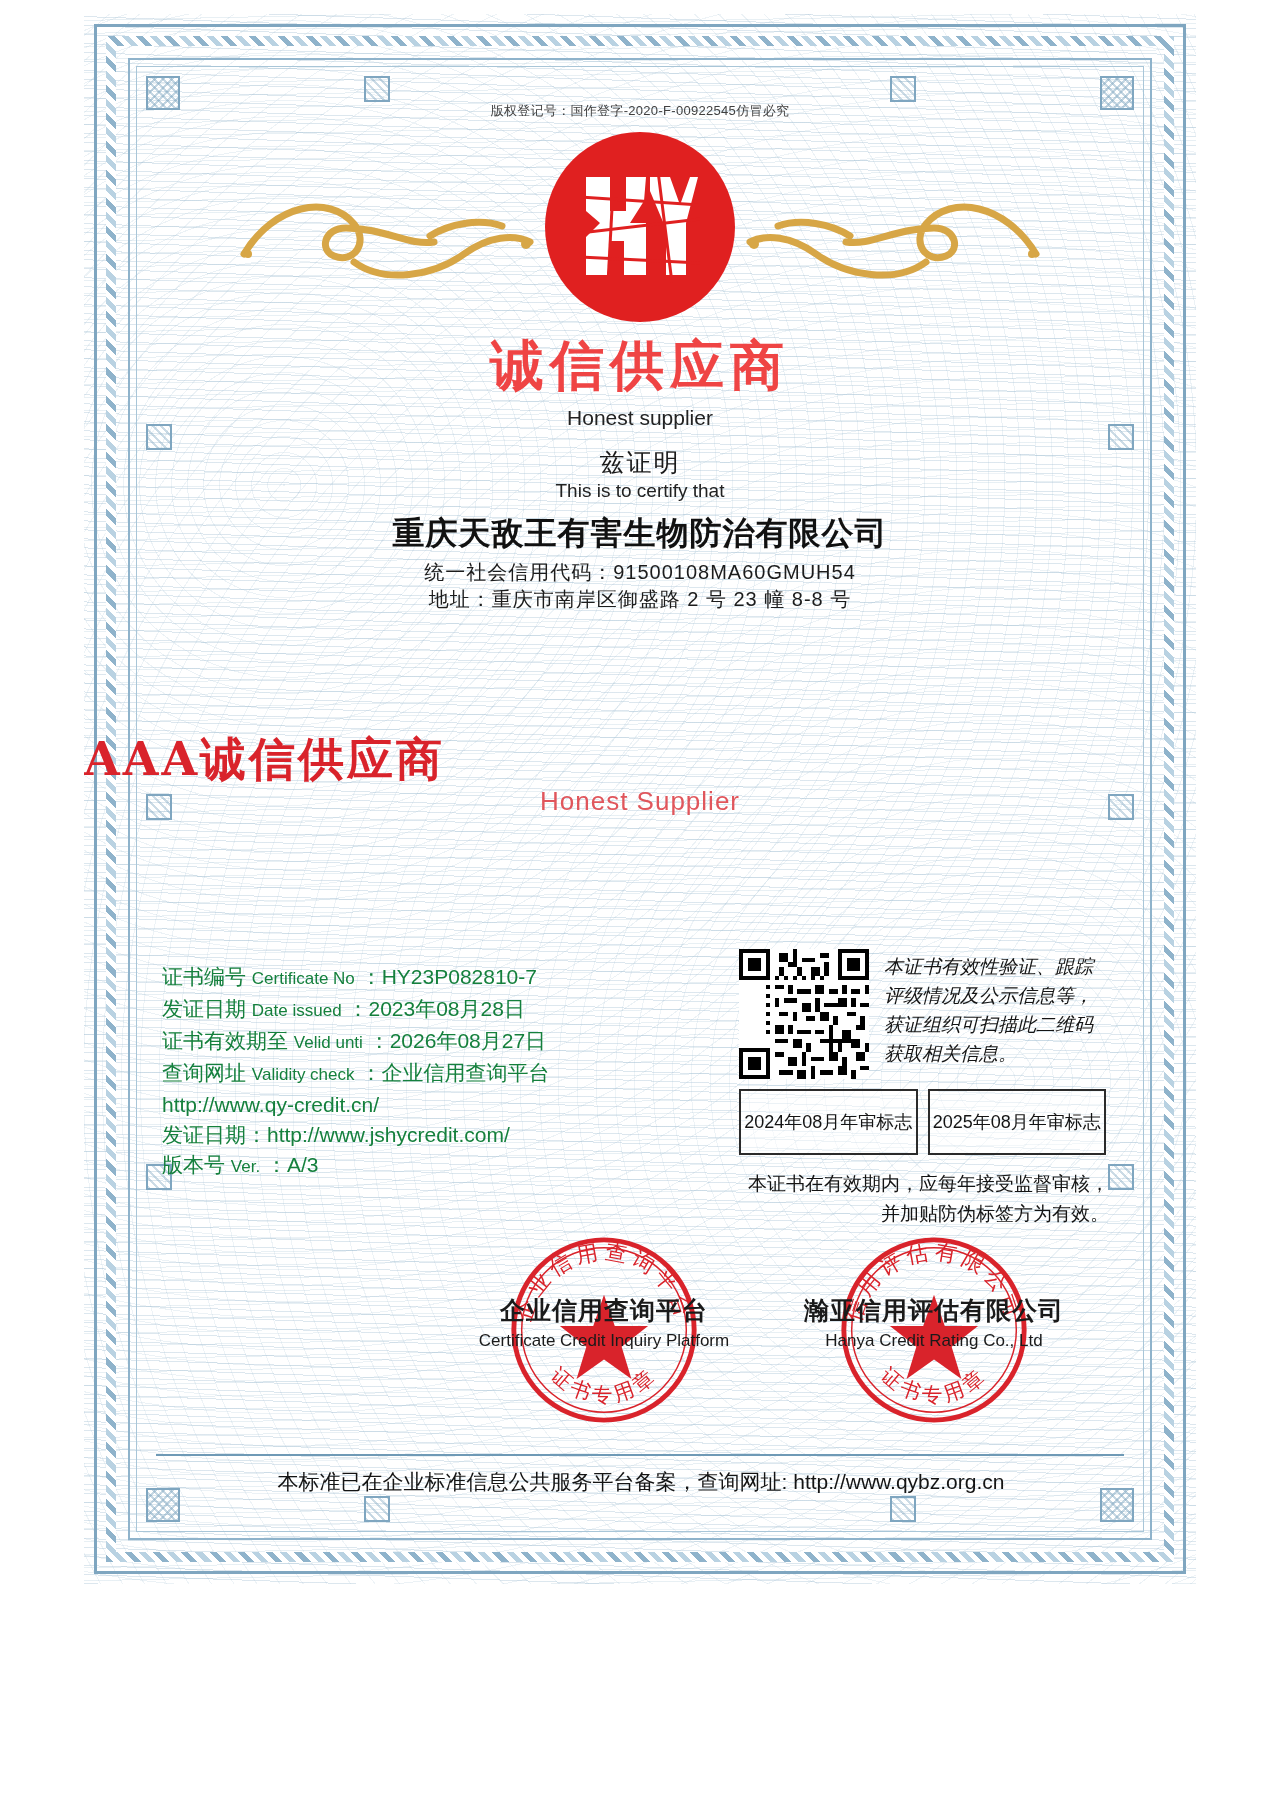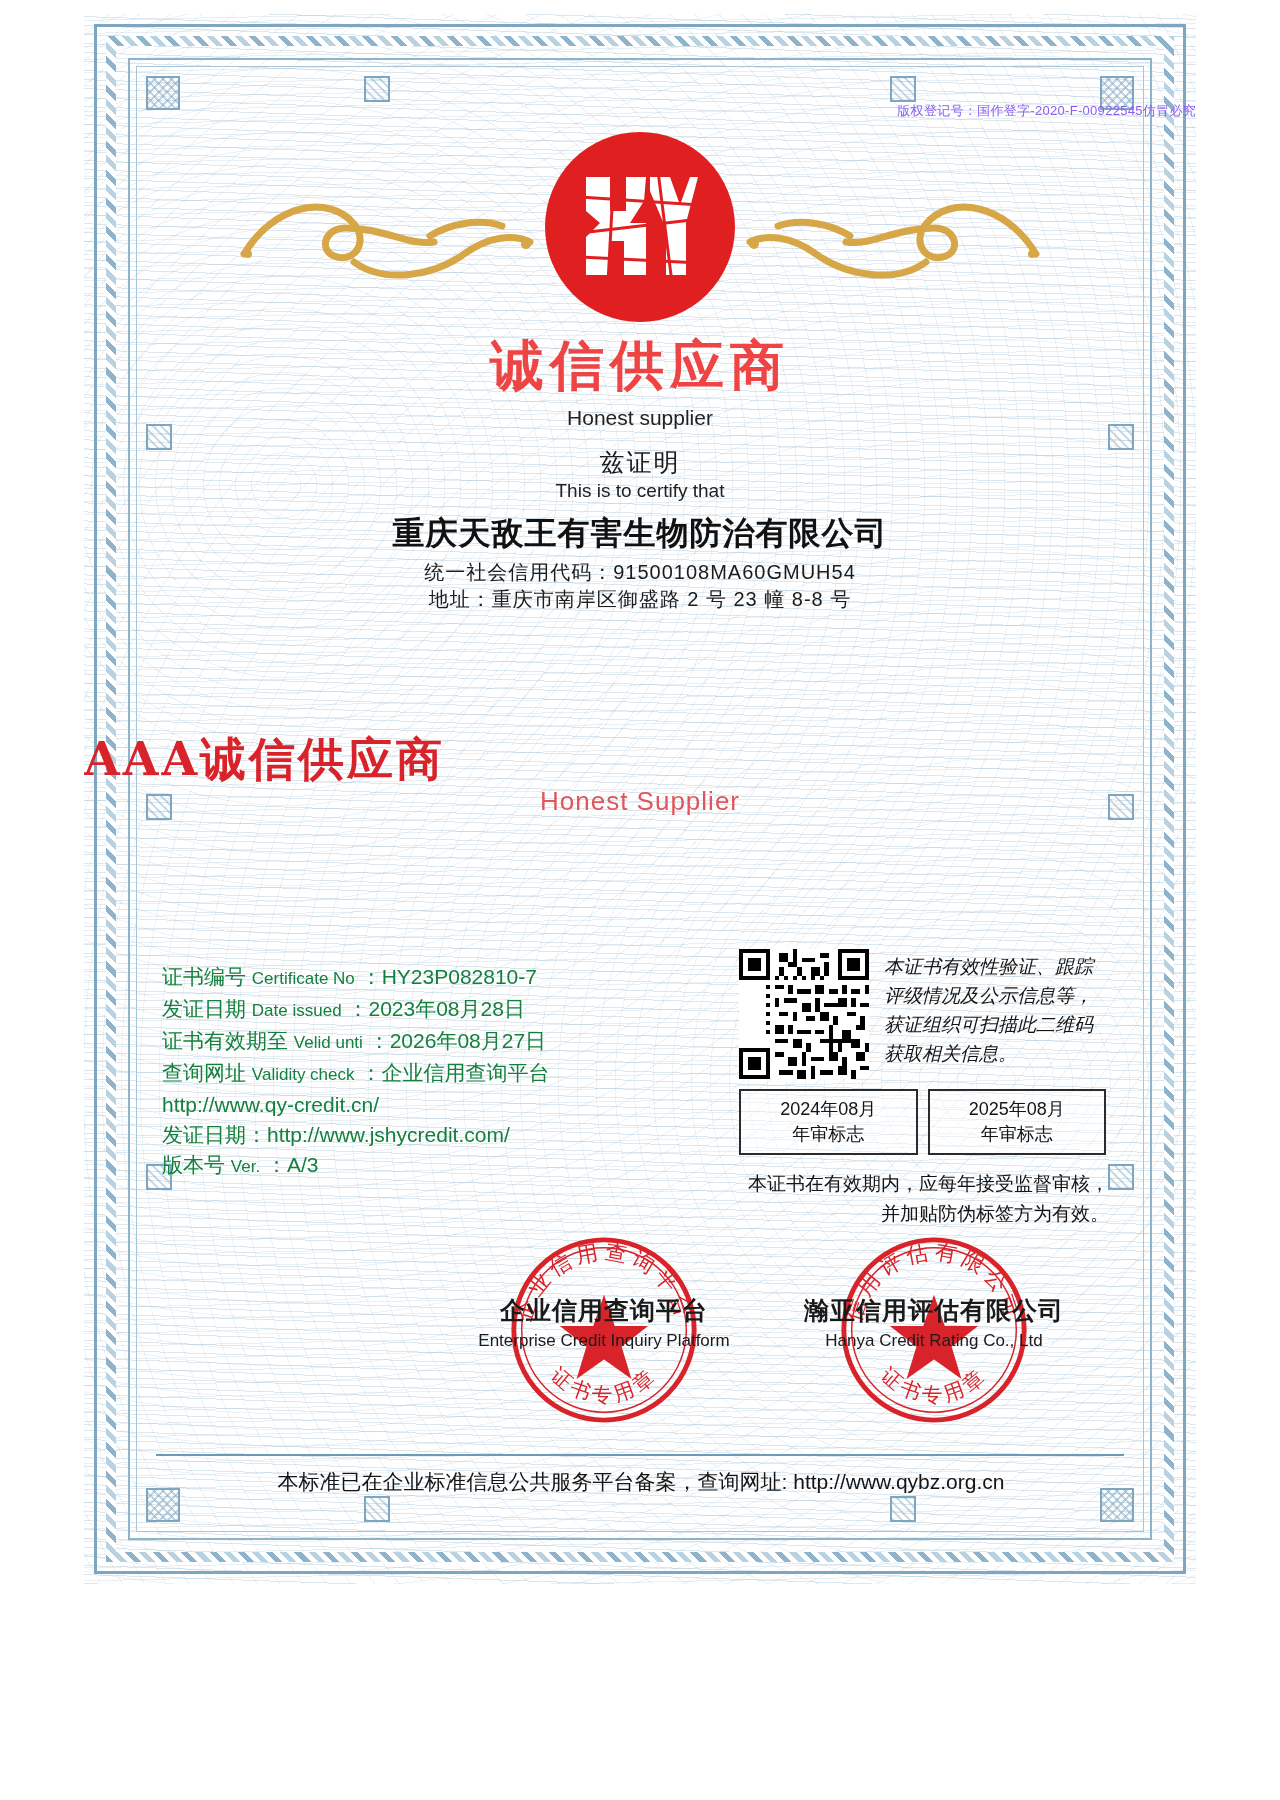--- a/index.html
+++ b/index.html
@@ -120,23 +120,23 @@
   .content {
     position: absolute;
     inset: 0;
     z-index: 5;
   }
 
   .copyright-line {
     position: absolute;
     top: 88px;
     left: 0; right: 0;
-    text-align: right;
+    text-align: center;
     font-size: 13px;
-    color: #8b5cf6;
+    color: #404040;
     letter-spacing: 0.3px;
   }
 
   
   .flourish {
     position: absolute;
     top: 170px;
     width: 300px;
     height: 110px;
   }
@@ -294,21 +294,21 @@
     top: 1075px;
     width: 367px;
     display: flex;
     gap: 10px;
   }
   .year-box {
     flex: 1;
     border: 2px solid #2b2b2b;
     height: 62px;
     display: flex;
-    flex-direction: column;
+    flex-direction: row;
     align-items: center;
     justify-content: center;
     font-size: 18px;
     line-height: 25px;
     color: #141414;
     background: rgba(255,255,255,0.45);
   }
 
   .annual-note {
     position: absolute;
@@ -608,21 +608,21 @@
         <text font-size="22" fill="#d9232b" font-family="'DejaVu Serif',serif" letter-spacing="5">
           <textPath href="#arcTop1" startOffset="50%" text-anchor="middle">企业信用查询平台</textPath>
         </text>
         <path id="arcBot1" d="M 30 118 A 72 72 0 0 0 170 118" fill="none"></path>
         <text font-size="21" fill="#d9232b" font-family="'DejaVu Serif',serif" letter-spacing="4">
           <textPath href="#arcBot1" startOffset="50%" text-anchor="middle">证书专用章</textPath>
         </text>
         <polygon fill="#d9232b" points="100,64 111,96 145,96 118,117 128,150 100,130 72,150 82,117 55,96 89,96"></polygon>
       </svg>
       <div class="seal-name-cn">企业信用查询平台</div>
-      <div class="seal-name-en">Enterprise Credit Inquiry Platform</div>
+      <div class="seal-name-en">Certificate Credit Inquiry Platform</div>
     </div>
 
     <div class="seal-block right">
       <svg class="stamp" viewBox="0 0 200 200">
         <circle cx="100" cy="100" r="92" fill="none" stroke="#d9232b" stroke-width="5"></circle>
         <circle cx="100" cy="100" r="84" fill="none" stroke="#d9232b" stroke-width="1.5"></circle>
         <path id="arcTop2" d="M 24 104 A 76 76 0 0 1 176 104" fill="none"></path>
         <text font-size="22" fill="#d9232b" font-family="'DejaVu Serif',serif" letter-spacing="5">
           <textPath href="#arcTop2" startOffset="50%" text-anchor="middle">信用评估有限公司</textPath>
         </text>

